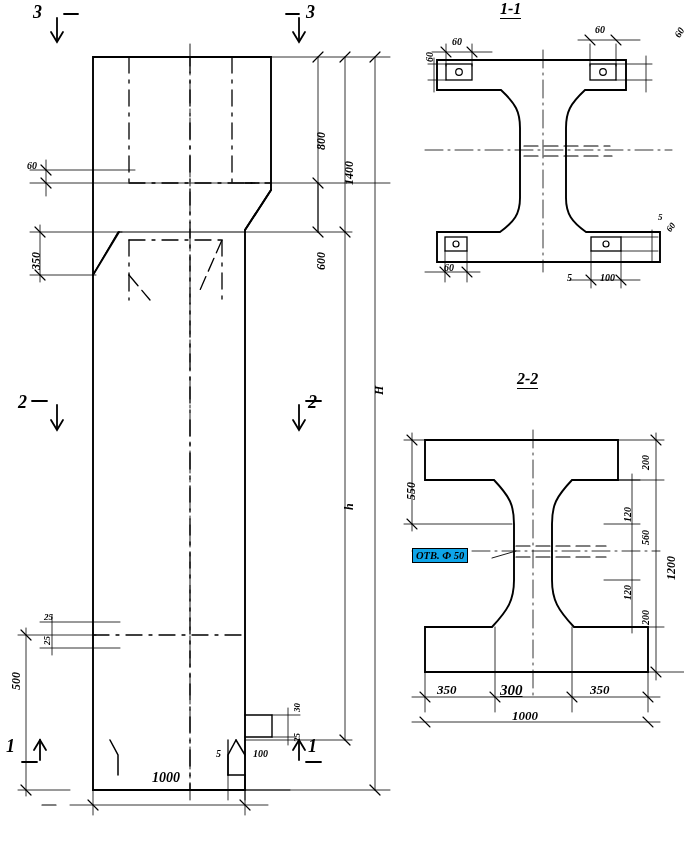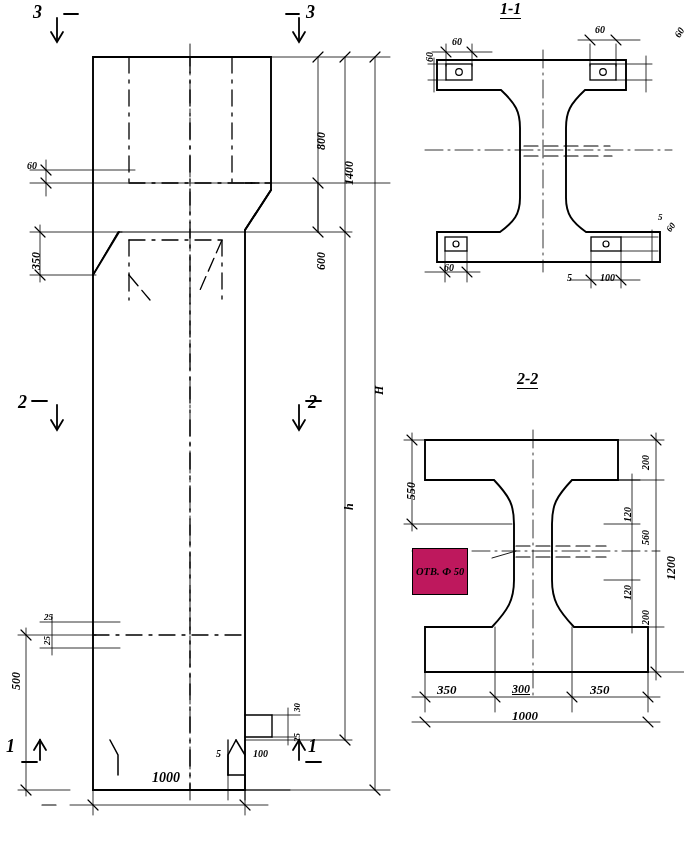--- a/index.html
+++ b/index.html
@@ -10,21 +10,21 @@
   .lbl{position:absolute;font-family:"Liberation Serif",serif;font-weight:bold;
        font-style:italic;font-size:12px;white-space:nowrap;}
   .lbl.s{font-size:10px;}
   .lbl.xs{font-size:9px;}
   .title{position:absolute;font-family:"Liberation Serif",serif;font-weight:bold;
          font-style:italic;font-size:16px;white-space:nowrap;text-align:center;}
   .mark{position:absolute;font-family:"Liberation Serif",serif;font-weight:bold;
         font-style:italic;font-size:18px;white-space:nowrap;}
   .rot90{transform:rotate(-90deg);transform-origin:left top;}
   .box{position:absolute;border:1.4px solid #000;font-size:10.5px;font-weight:bold;
-       font-style:italic;padding:17px 3px;background:#be185d;white-space:nowrap;}
+       font-style:italic;padding:1px 3px;background:#0ea5e9;white-space:nowrap;}
   .ul{border-bottom:1.6px solid #000;}
 </style>
 </head>
 <body>
 
 <div id="sheet">
 
 <svg width="684" height="842" viewBox="0 0 684 842" fill="none" stroke="#000" stroke-width="1.6" stroke-linecap="round">
 
   <g>
@@ -311,19 +311,19 @@
 
 <div class="lbl rot90" style="left:404px;top:500px;">550</div>
 <div class="lbl s rot90" style="left:640px;top:470px;">200</div>
 <div class="lbl s rot90" style="left:622px;top:522px;">120</div>
 <div class="lbl s rot90" style="left:640px;top:545px;">560</div>
 <div class="lbl s rot90" style="left:622px;top:600px;">120</div>
 <div class="lbl s rot90" style="left:640px;top:625px;">200</div>
 <div class="lbl rot90" style="left:664px;top:580px;">1200</div>
 
 <div class="lbl" style="left:437px;top:682px;font-size:13px;">350</div>
-<div class="lbl" style="left:512px;top:682px;font-size:12px;text-decoration:underline;">300</div>
+<div class="lbl" style="left:500px;top:682px;font-size:15px;text-decoration:underline;">300</div>
 <div class="lbl" style="left:590px;top:682px;font-size:13px;">350</div>
 <div class="lbl" style="left:512px;top:708px;font-size:13px;">1000</div>
 
 <div class="box" style="left:412px;top:548px;">ОТВ. Ф 50</div>
 
 </div>
 
 </body></html>

